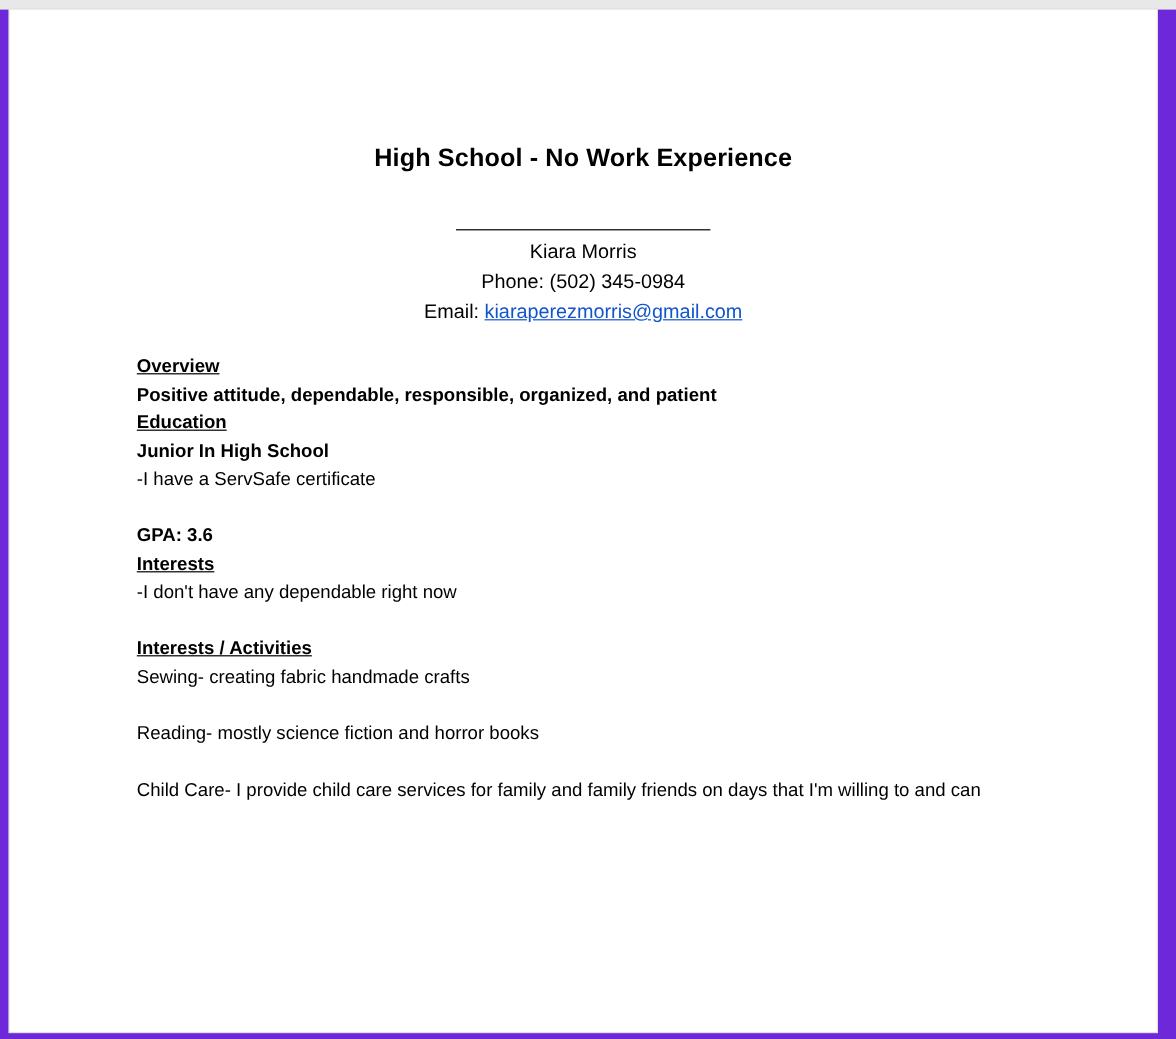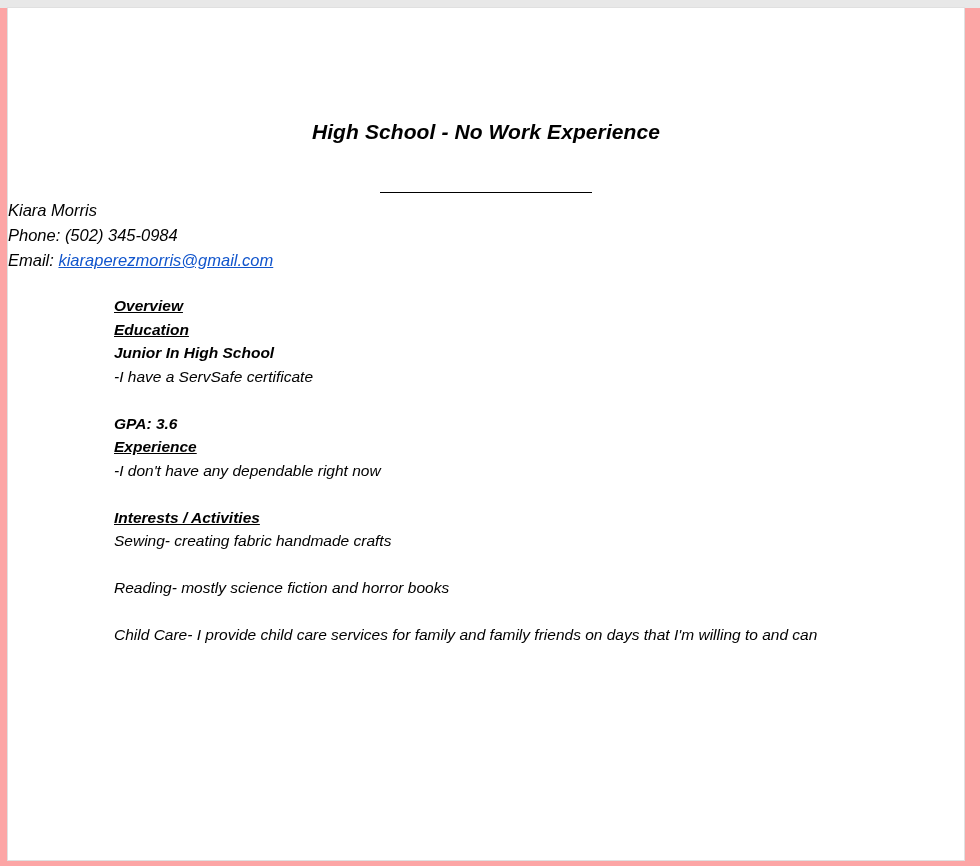--- a/index.html
+++ b/index.html
@@ -10,22 +10,21 @@
   body {
     width: 980px;
     height: 866px;
     font-family: "Liberation Sans", sans-serif;
     overflow: hidden;
   }
   .page-wrap {
     position: relative;
     width: 980px;
     height: 866px;
-    background: #fca5a5;
-    font-style: italic;
+    background: #6d28d9;
   }
   .top-strip {
     position: absolute;
     top: 0;
     left: 0;
     width: 980px;
     height: 8px;
     background: #e8e8e8;
   }
   .document {
@@ -65,21 +64,21 @@
     width: 212px;
     border-bottom: 1.6px solid #000000;
     height: 1px;
     vertical-align: middle;
   }
   .contact-block {
     position: absolute;
     top: 190px;
     left: 0;
     width: 956px;
-    text-align: left;
+    text-align: center;
     font-size: 16.5px;
     color: #000000;
     line-height: 25px;
   }
   .contact-block .line {
     display: block;
   }
   .contact-block a {
     color: #1155cc;
     text-decoration: underline;
@@ -139,31 +138,32 @@
         <span class="line">Kiara Morris</span>
         <span class="line">Phone: (502) 345-0984</span>
         <span class="line"><span>Email: </span><a href="#">kiaraperezmorris@gmail.com</a></span>
       </div>
 
       <div class="body-block">
 
         <span class="head-row">
           <span class="ln head">Overview</span>
         </span>
+        <span class="ln bold">Positive attitude, dependable, responsible, organized, and patient</span>
 
         <span class="head-row">
           <span class="ln head">Education</span>
         </span>
         <span class="ln bold">Junior In High School</span>
         <span class="ln">-I have a ServSafe certificate</span>
         <span class="spacer"></span>
         <span class="ln bold">GPA: 3.6</span>
 
         <span class="head-row">
-          <span class="ln head">Experience</span>
+          <span class="ln head">Interests</span>
         </span>
         <span class="ln">-I don't have any dependable right now</span>
         <span class="spacer"></span>
 
         <span class="head-row">
           <span class="ln head">Interests / Activities</span>
         </span>
         <span class="ln">Sewing- creating fabric handmade crafts</span>
         <span class="spacer"></span>
         <span class="ln">Reading- mostly science fiction and horror books</span>

